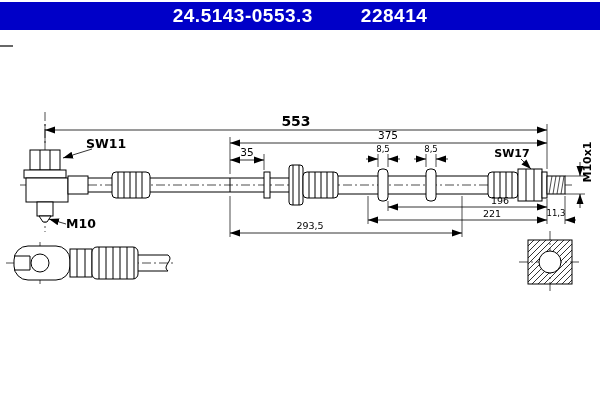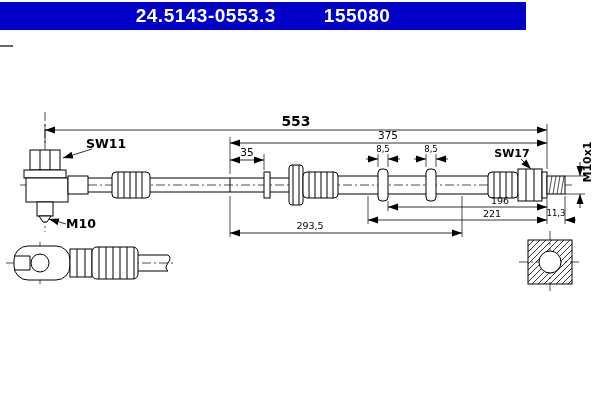--- a/index.html
+++ b/index.html
@@ -1,37 +1,37 @@
 <!DOCTYPE html>
 <html><head>
 <meta charset="utf-8">
 <style>
   html,body{margin:0;padding:0;background:#fff;}
   .page{position:relative;width:600px;height:400px;background:#ffffff;overflow:hidden;
         font-family:"Liberation Sans",sans-serif;}
-  .header{position:absolute;top:2px;left:0;width:526px;height:28px;background:#0000c8;
+  .header{position:absolute;top:2px;left:0;width:600px;height:28px;background:#0000c8;
           display:flex;align-items:center;justify-content:center;gap:48px;}
   .header span{color:#ffffff;font-weight:bold;font-size:19px;letter-spacing:.5px;}
   svg{position:absolute;top:0;left:0;}
   svg text{font-family:"DejaVu Sans","Liberation Sans",sans-serif;fill:#000;}
   .dim{font-size:9.5px;}
   .dim-big{font-size:14px;font-weight:bold;}
   .dim-med{font-size:10.5px;}
   .dim-sm{font-size:8.5px;}
   .lbl{font-size:12.5px;font-weight:bold;}
   .lbl-sm{font-size:11px;font-weight:bold;}
 </style>
 </head>
 <body>
 
 <div class="page">
 
   <div class="header">
     <span>24.5143-0553.3</span>
-    <span>155080</span>
+    <span>228414</span>
   </div>
 
   <svg width="600" height="400" viewBox="0 0 600 400">
     <defs>
       <marker id="arr" markerWidth="11" markerHeight="8" refX="10" refY="4" orient="auto-start-reverse" markerUnits="userSpaceOnUse">
         <path d="M0,0.5 L10,4 L0,7.5 z" fill="#000"></path>
       </marker>
       <pattern id="hatch" width="6" height="6" patternUnits="userSpaceOnUse">
         <path d="M0,6 L6,0" stroke="#000" stroke-width="0.8"></path>
       </pattern>

